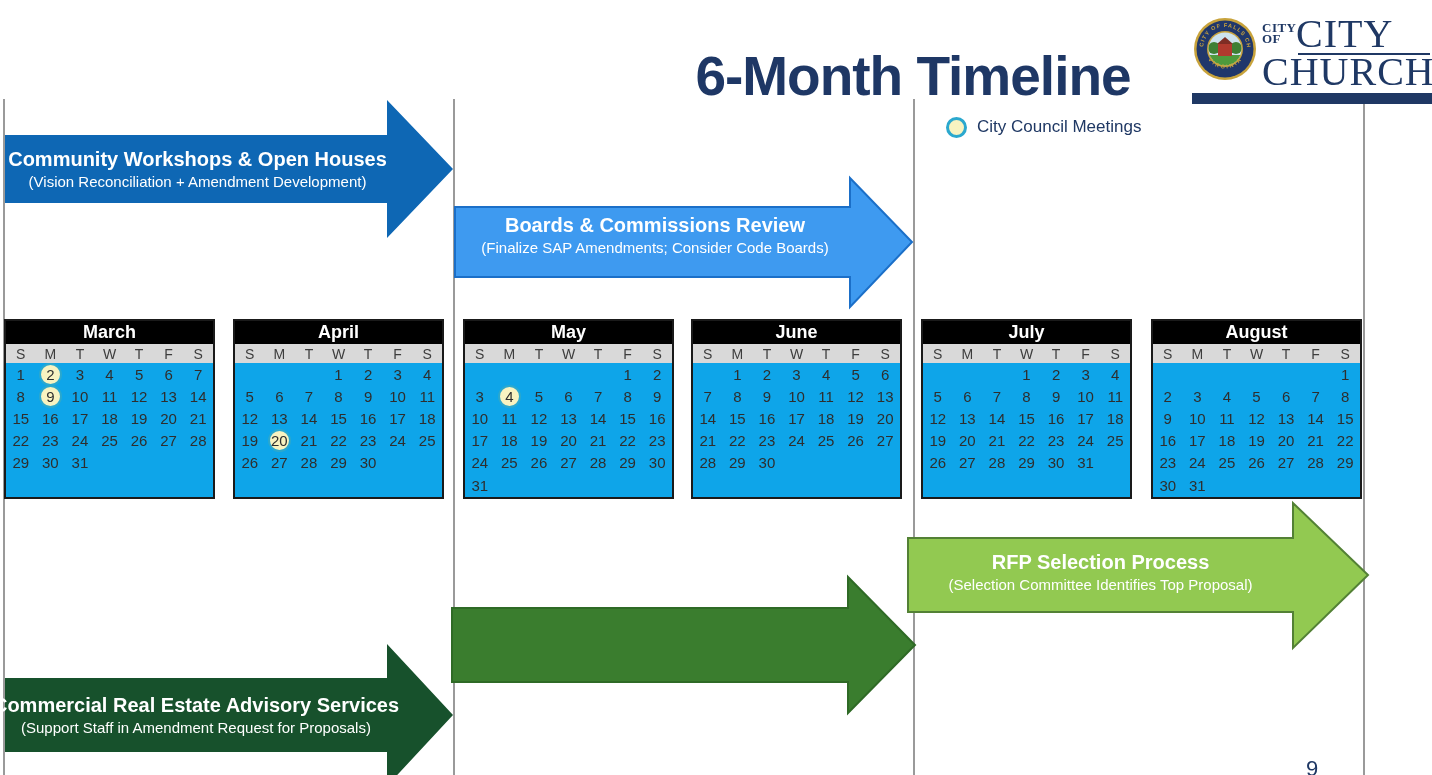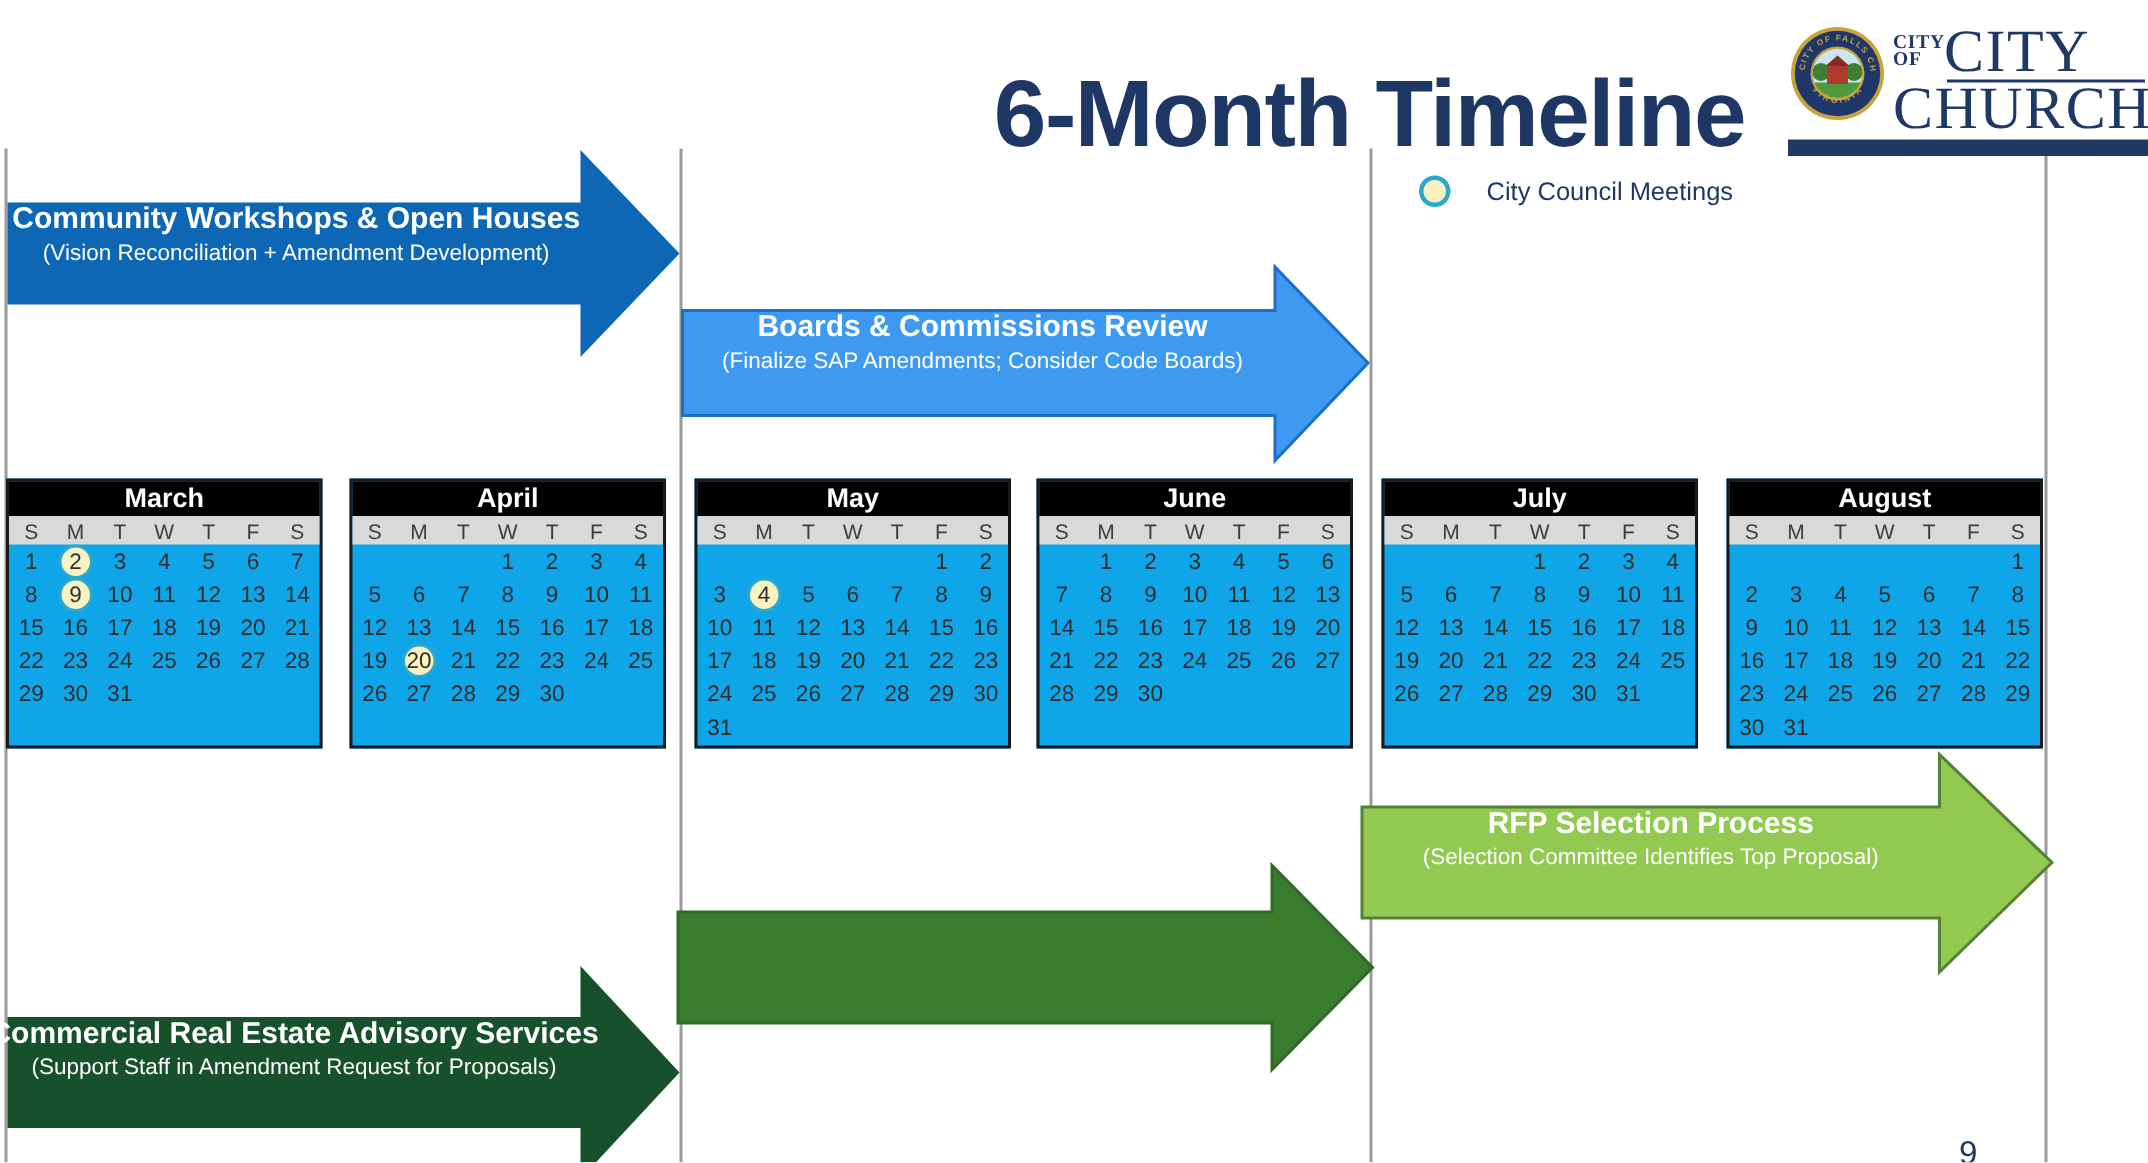--- a/index.html
+++ b/index.html
@@ -8,41 +8,41 @@
 
   
   .vline{position:absolute;top:99px;bottom:0;width:2px;background:#9a9a9a;}
   .vline.l1{left:3px;}
   .vline.l2{left:453px;}
   .vline.l3{left:913px;}
   .vline.l4{left:1363px;}
 
   
   .page-title{position:absolute;left:613px;top:48px;width:600px;text-align:center;
-              font-size:63px;line-height:56px;font-weight:700;color:#1e3765;letter-spacing:-1px;}
+              font-size:55px;line-height:56px;font-weight:700;color:#1e3765;letter-spacing:-1px;}
 
   
   .logo{position:absolute;left:1190px;top:14px;width:242px;}
   .seal{position:absolute;left:3px;top:3px;}
   .wordmark{position:absolute;left:72px;top:2px;color:#1f3864;font-family:"Liberation Serif",serif;}
   .cityof{position:absolute;left:0;top:6px;font-size:13px;font-weight:700;line-height:11px;letter-spacing:.5px;}
   .falls{position:absolute;left:34px;top:-6px;font-size:40px;font-weight:400;letter-spacing:1px;}
   .wm-line{position:absolute;left:36px;top:37px;width:132px;height:2px;background:#1f3864;}
   .church{position:absolute;left:0;top:32px;font-size:40px;font-weight:400;letter-spacing:1px;}
   .header-bar{position:absolute;left:1192px;top:93px;width:240px;height:11px;background:#1f3864;}
 
   
-  .legend{position:absolute;left:946px;top:117px;display:flex;align-items:center;gap:24px;}
+  .legend{position:absolute;left:946px;top:117px;display:flex;gap:10px;}
   .legend-circle{width:15px;height:15px;border-radius:50%;border:3px solid #2ba8ce;background:#f8f3c1;}
   .legend-label{font-size:17px;color:#1f3864;font-weight:500;}
 
   
   svg.arrows{position:absolute;left:0;top:0;}
   .arrow-label{position:absolute;display:flex;flex-direction:column;align-items:center;
-               justify-content:flex-start;color:#ffffff;text-align:center;white-space:nowrap;}
+               justify-content:center;color:#ffffff;text-align:center;white-space:nowrap;}
   .arrow-label .t{font-size:20px;font-weight:700;}
   .arrow-label .s{font-size:15px;margin-top:2px;}
   .al1{left:0;top:135px;width:395px;height:68px;}
   .al2{left:455px;top:207px;width:400px;height:56px;}
   .al3{left:908px;top:538px;width:385px;height:68px;}
   .al4{left:450px;top:608px;width:400px;height:74px;}
   .al5{left:0;top:678px;width:392px;height:74px;}
 
   
   .calendar{position:absolute;top:319px;width:211px;height:180px;background:#0ea5e9;

